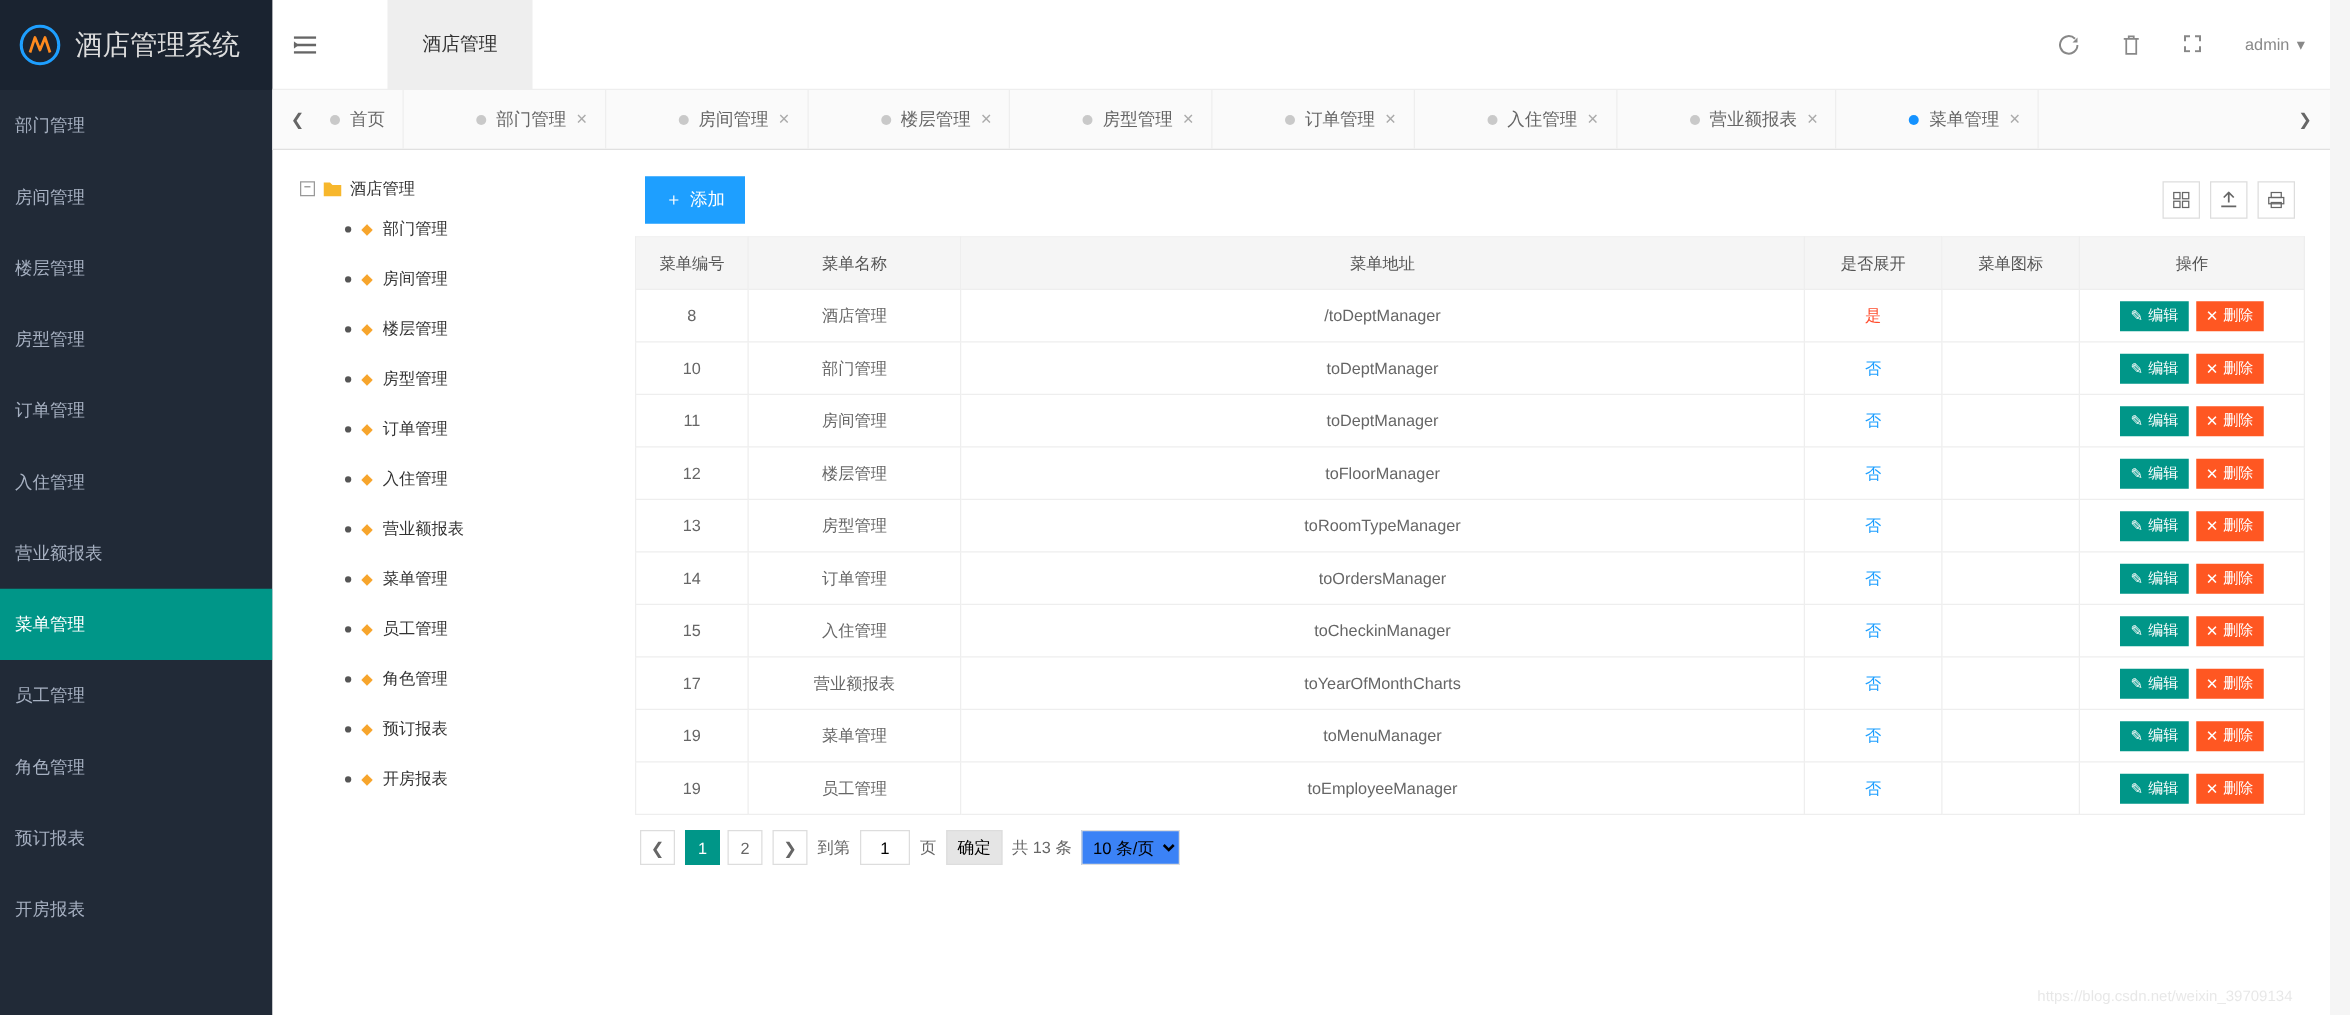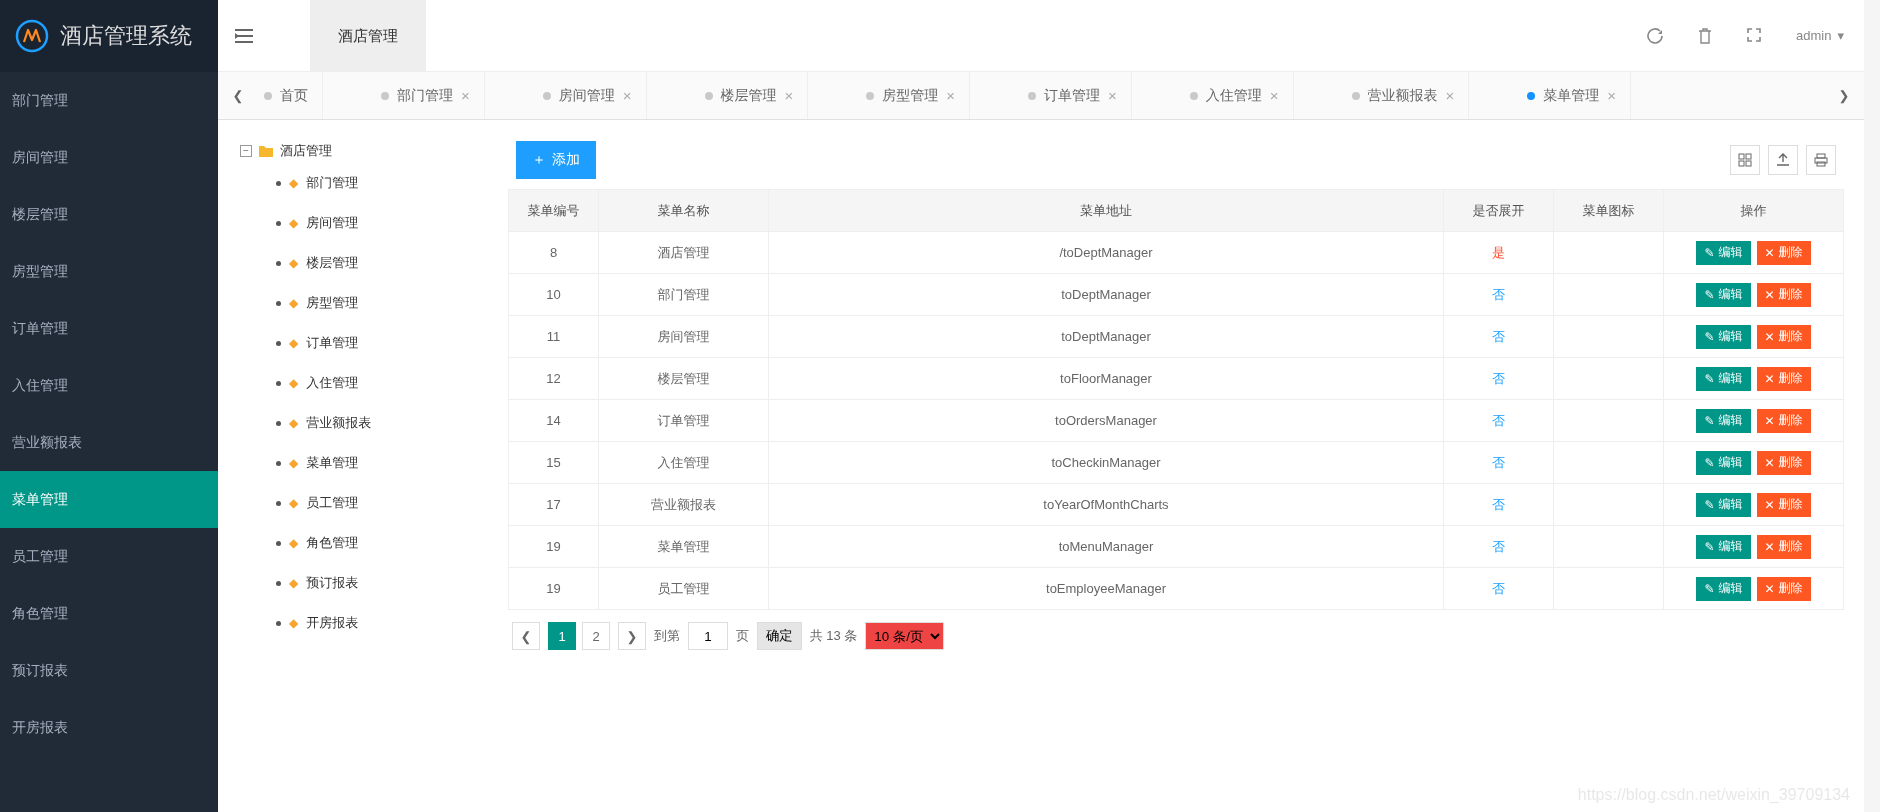--- a/index.html
+++ b/index.html
@@ -43,22 +43,22 @@
 .td-yes { color: #ff4d2e; }
 .td-no { color: #1E9FFF; }
 .btn-edit, .btn-del { border: none; color: #fff; height: 24px; padding: 0 8px; font-size: 12px; display: inline-flex; align-items: center; gap: 4px; cursor: pointer; }
 .btn-edit { background: #009688; }
 .btn-del { background: #FF5722; margin-left: 6px; }
 .pager { display: flex; align-items: center; gap: 8px; padding: 12px 4px; color: #666; font-size: 13px; }
 .pg-btn { width: 28px; height: 28px; border: 1px solid #ddd; display: flex; align-items: center; justify-content: center; cursor: pointer; background: #fff; }
 .pg-btn.current { background: #009688; color: #fff; border-color: #009688; }
 .pg-input { width: 40px; height: 28px; border: 1px solid #ddd; text-align: center; }
 .pg-go { height: 28px; border: 1px solid #ddd; background: #e5e5e5; padding: 0 8px; cursor: pointer; }
-select.pg-sel { height: 28px; border: 1px solid #ddd; padding: 0 4px; background: #ef4444; }
-.faint-wm { position: absolute; right: 14px; bottom: 8px; color: #ccc; font-size: 16px; opacity: .45; }
+select.pg-sel { height: 28px; border: 1px solid #ddd; padding: 0 4px; background: #3b82f6; }
+.faint-wm { position: absolute; right: 30px; bottom: 8px; color: #ccc; font-size: 12px; opacity: .45; }
 svg { display: block; }
 </style>
 </head>
 <body>
 
 <div class="app">
   <aside class="sidebar">
     <div class="logo-row">
       <svg class="logo-svg" viewBox="0 0 36 36">
         <circle cx="18" cy="18" r="15" fill="none" stroke="#1E9FFF" stroke-width="2.5"></circle>
@@ -333,20 +333,34 @@
                 <td></td>
                 <td><button class="btn-edit">
                     <span>✎</span>
                     <span>编辑</span>
                   </button><button class="btn-del">
                     <span>✕</span>
                     <span>删除</span>
                   </button></td>
               </tr>
               <tr>
+                <td>13</td>
+                <td>房型管理</td>
+                <td>toRoomTypeManager</td>
+                <td class="td-no">否</td>
+                <td></td>
+                <td><button class="btn-edit">
+                    <span>✎</span>
+                    <span>编辑</span>
+                  </button><button class="btn-del">
+                    <span>✕</span>
+                    <span>删除</span>
+                  </button></td>
+              </tr>
+              <tr>
                 <td>14</td>
                 <td>订单管理</td>
                 <td>toOrdersManager</td>
                 <td class="td-no">否</td>
                 <td></td>
                 <td><button class="btn-edit">
                     <span>✎</span>
                     <span>编辑</span>
                   </button><button class="btn-del">
                     <span>✕</span>

